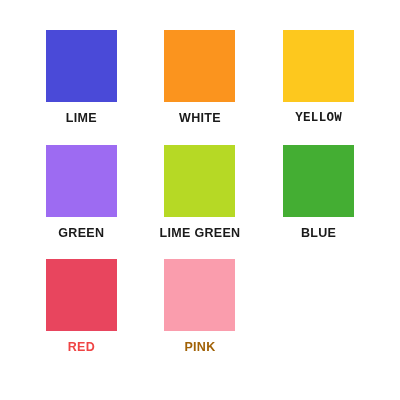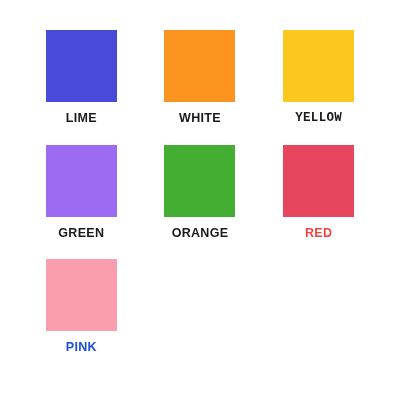--- a/index.html
+++ b/index.html
@@ -70,29 +70,33 @@
   <div class="swatch-cell">
     <div class="swatch-chip" style="background-color: rgb(253, 200, 30);"></div>
     <div class="swatch-label" style="color: rgb(26, 26, 26); font-family: Liberation Mono, monospace;">YELLOW</div>
   </div>
 
   <div class="swatch-cell">
     <div class="swatch-chip" style="background-color: rgb(157, 107, 242);"></div>
     <div class="swatch-label" style="color: rgb(26, 26, 26);">GREEN</div>
   </div>
 
+  <div class="swatch-cell">
+    <div class="swatch-chip" style="background-color: rgb(182, 217, 37);"></div>
+    <div class="swatch-label" style="color: rgb(26, 26, 26);">LIME GREEN</div>
+  </div>
 
   <div class="swatch-cell">
     <div class="swatch-chip" style="background-color: rgb(68, 174, 51);"></div>
-    <div class="swatch-label" style="color: rgb(26, 26, 26);">ORANGE</div>
+    <div class="swatch-label" style="color: rgb(26, 26, 26);">BLUE</div>
   </div>
 
   <div class="swatch-cell">
     <div class="swatch-chip" style="background-color: rgb(232, 69, 94);"></div>
     <div class="swatch-label" style="color: #ef4444;">RED</div>
   </div>
 
   <div class="swatch-cell">
     <div class="swatch-chip" style="background-color: rgb(250, 157, 173);"></div>
-    <div class="swatch-label" style="color: #1d4ed8;">PINK</div>
+    <div class="swatch-label" style="color: #a16207;">PINK</div>
   </div>
 
 </div>
 
 </body></html>

